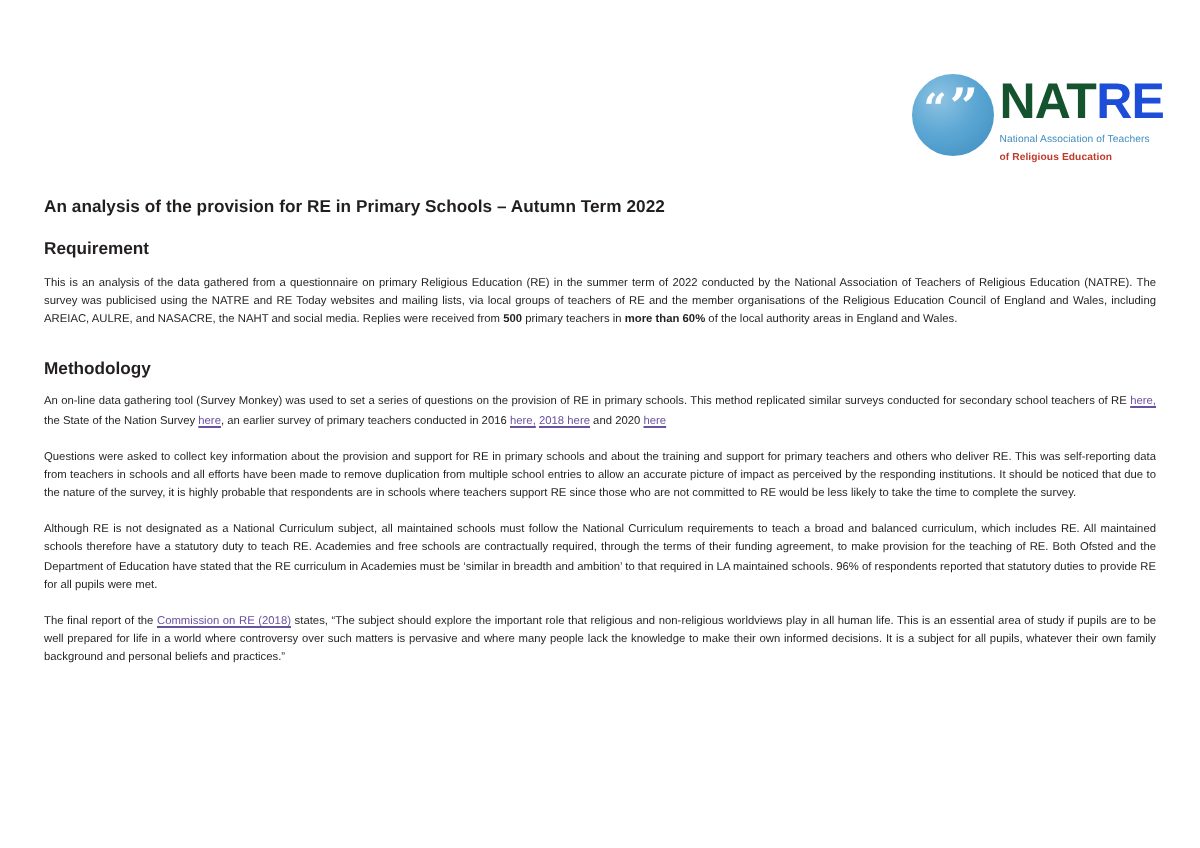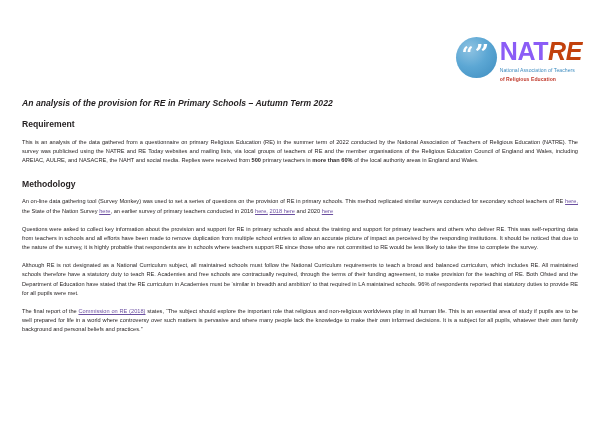--- a/index.html
+++ b/index.html
@@ -55,22 +55,22 @@
     padding-top: 3px;
   }
   .logo-word {
     font-family: "Liberation Sans", sans-serif;
     font-size: 25px;
     font-weight: 700;
     letter-spacing: -0.4px;
     line-height: 1;
     white-space: nowrap;
   }
-  .logo-nat { color: #8b5cf6; }
-  .logo-re  { color: #c2410c; font-style: italic; }
+  .logo-nat { color: #14532d; }
+  .logo-re  { color: #1d4ed8; }
   .logo-tag {
     font-size: 5.1px;
     line-height: 1.38;
     margin-top: 2.5px;
     letter-spacing: 0.05px;
     white-space: nowrap;
   }
   .logo-tag .t1 { color: #3d8cbf; }
   .logo-tag .t2 { color: #c0392b; font-weight: 700; }
 
@@ -80,21 +80,20 @@
     top: 98px;
     left: 22px;
     width: 556px;
   }
   h1.doc-title {
     font-size: 8.6px;
     font-weight: 700;
     margin: 0 0 11px 0;
     letter-spacing: 0.02px;
     line-height: 1.2;
-    font-style: italic;
   }
   h2.sect {
     font-size: 8.6px;
     font-weight: 700;
     margin: 0 0 8px 0;
     line-height: 1.2;
   }
   h2.sect.spaced { margin-top: 14px; }
   p.para {
     font-size: 5.65px;

